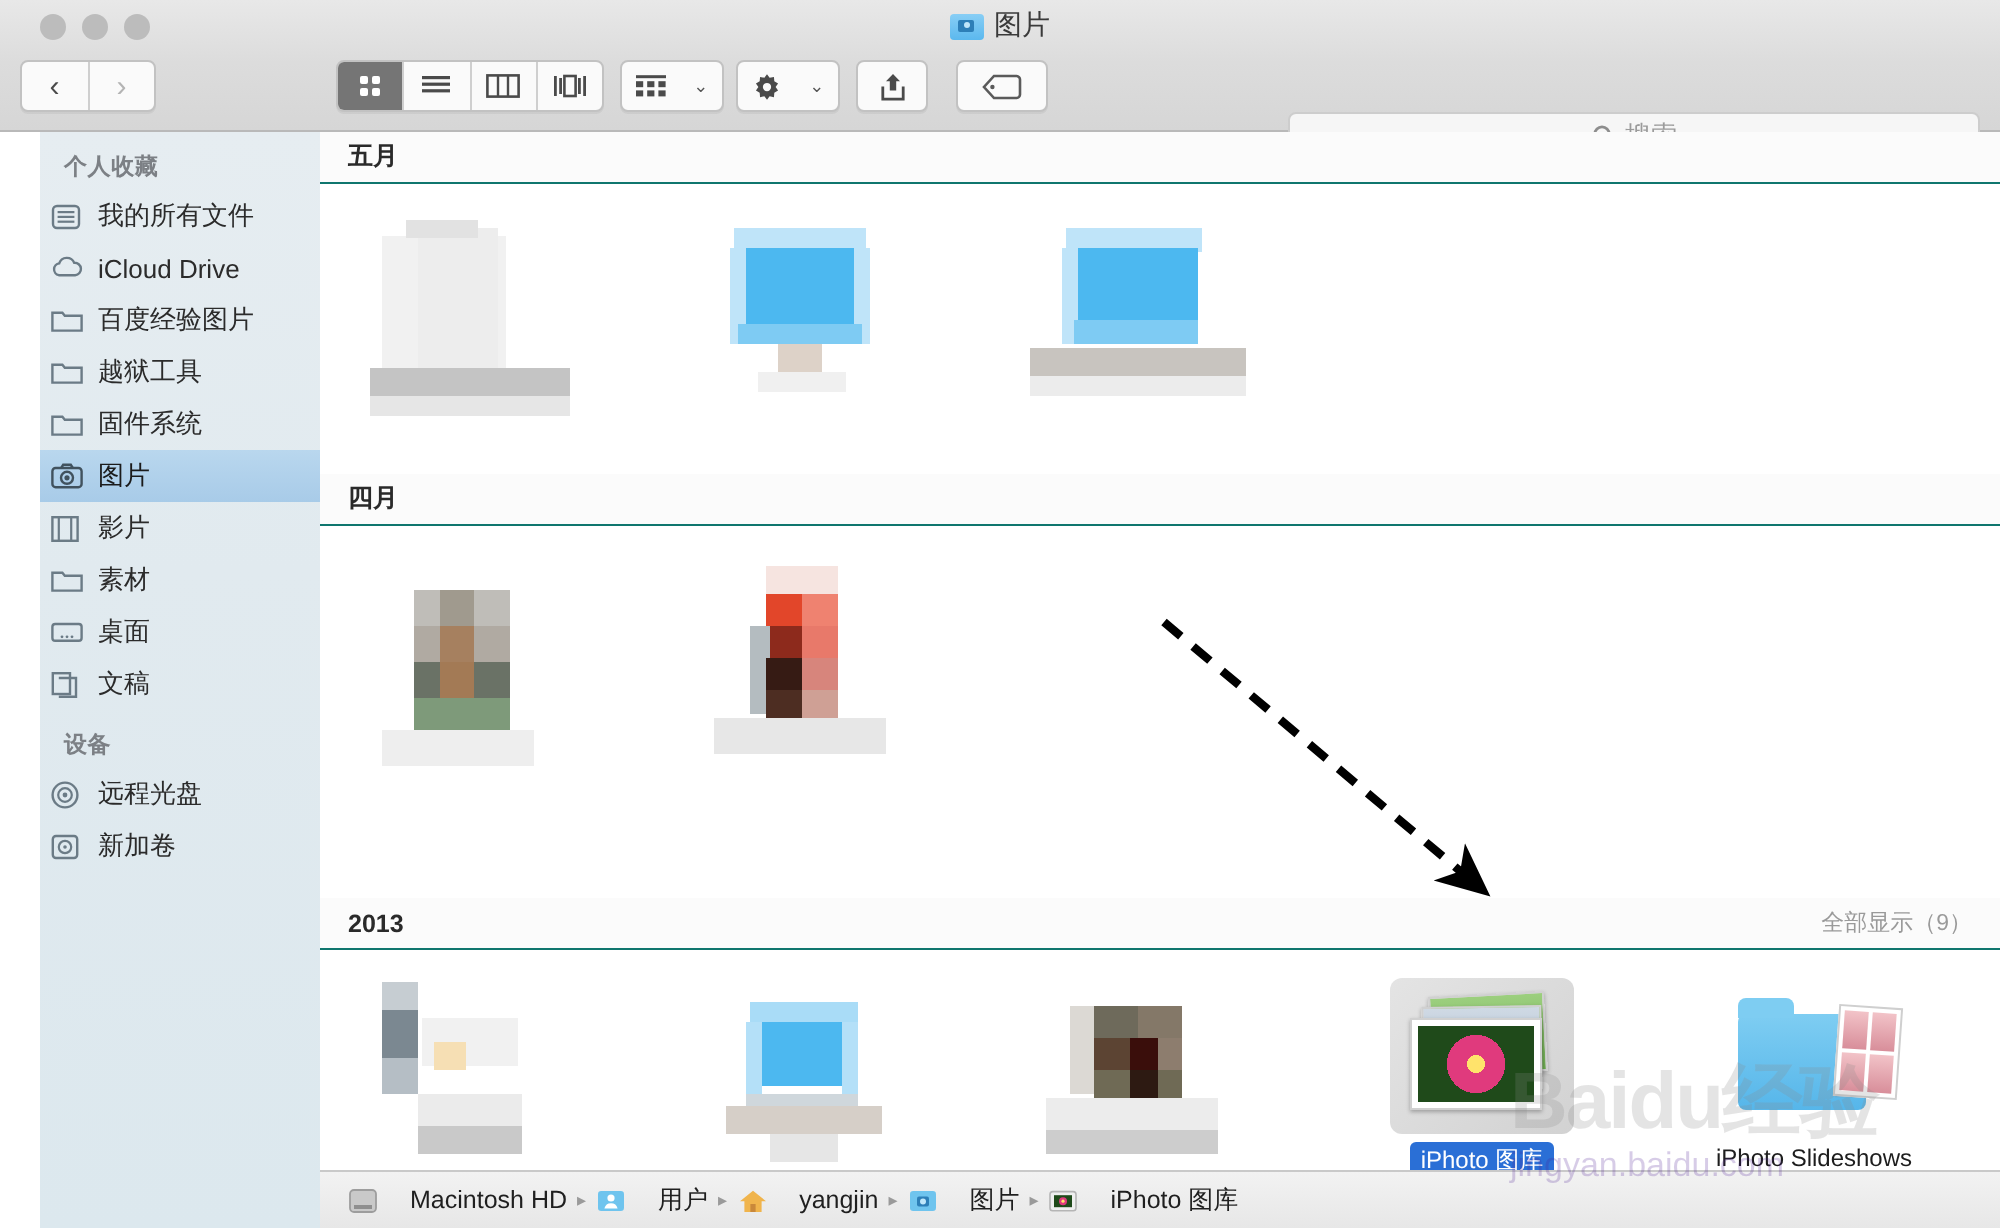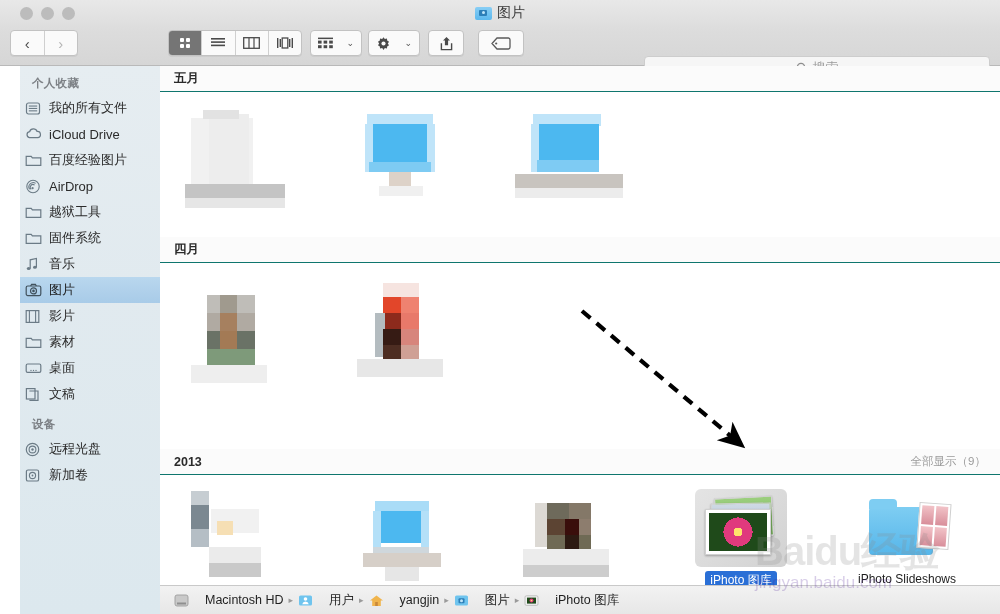--- a/index.html
+++ b/index.html
@@ -320,61 +320,40 @@
 
     <div class="sb-item">
       <span class="sb-ico">
         <svg width="17" height="14" viewBox="0 0 17 14">
           <path d="M1.2 3.4 H6.2 L7.4 4.9 H15.8 V12.3 H1.2 Z" fill="none" stroke="#6b7b86" stroke-width="1.2"></path>
         </svg>
       </span>
       <span>百度经验图片</span>
     </div>
 
-    <div class="sb-item">
-      <span class="sb-ico">
-        <svg width="16" height="15" viewBox="0 0 16 15">
-          <circle cx="8" cy="7.5" r="6.2" fill="none" stroke="#6b7b86" stroke-width="1.1"></circle>
-          <path d="M4.6 10.3 A4.3 4.3 0 0 1 10.6 4.4" fill="none" stroke="#6b7b86" stroke-width="1.1"></path>
-          <path d="M6.2 10.3 A2.6 2.6 0 0 1 9.6 6.2" fill="none" stroke="#6b7b86" stroke-width="1.1"></path>
-          <circle cx="7.6" cy="9.2" r="1.1" fill="#6b7b86"></circle>
-        </svg>
-      </span>
-      <span>AirDrop</span>
-    </div>
 
 
     <div class="sb-item">
       <span class="sb-ico">
         <svg width="17" height="14" viewBox="0 0 17 14">
           <path d="M1.2 3.4 H6.2 L7.4 4.9 H15.8 V12.3 H1.2 Z" fill="none" stroke="#6b7b86" stroke-width="1.2"></path>
         </svg>
       </span>
       <span>越狱工具</span>
     </div>
 
     <div class="sb-item">
       <span class="sb-ico">
         <svg width="17" height="14" viewBox="0 0 17 14">
           <path d="M1.2 3.4 H6.2 L7.4 4.9 H15.8 V12.3 H1.2 Z" fill="none" stroke="#6b7b86" stroke-width="1.2"></path>
         </svg>
       </span>
       <span>固件系统</span>
     </div>
 
-    <div class="sb-item">
-      <span class="sb-ico">
-        <svg width="14" height="15" viewBox="0 0 14 15">
-          <path d="M5.2 11.4 V2.8 L11.4 1.5 V10" fill="none" stroke="#6b7b86" stroke-width="1.2"></path>
-          <ellipse cx="3.7" cy="11.6" rx="1.9" ry="1.5" fill="#6b7b86"></ellipse>
-          <ellipse cx="9.9" cy="10.2" rx="1.9" ry="1.5" fill="#6b7b86"></ellipse>
-        </svg>
-      </span>
-      <span>音乐</span>
-    </div>
 
     <div class="sb-item sel">
       <span class="sb-ico">
         <svg width="17" height="14" viewBox="0 0 17 14">
           <rect x="1.2" y="3" width="14.6" height="9.6" rx="1.6" fill="none" stroke="#41525e" stroke-width="1.2"></rect>
           <path d="M5.6 3 L6.6 1.4 H10.4 L11.4 3" fill="none" stroke="#41525e" stroke-width="1.2"></path>
           <circle cx="8.5" cy="7.9" r="3" fill="none" stroke="#41525e" stroke-width="1.2"></circle>
           <circle cx="8.5" cy="7.9" r="1.3" fill="#41525e"></circle>
         </svg>
       </span>

